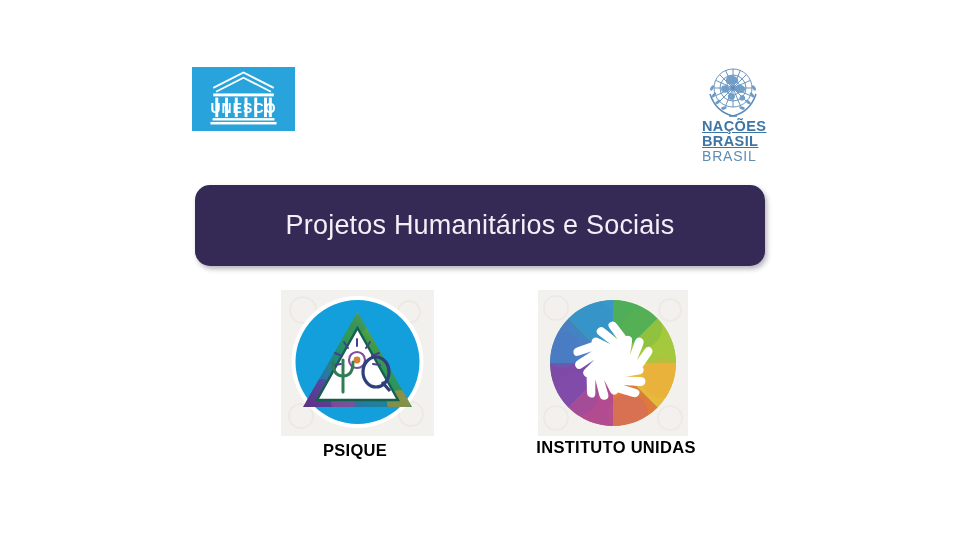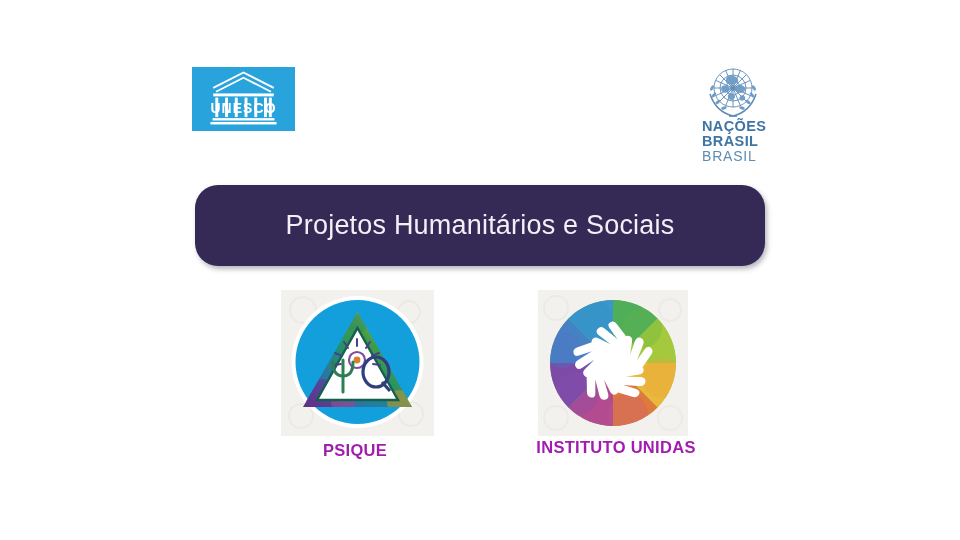--- a/index.html
+++ b/index.html
@@ -58,38 +58,39 @@
     line-height: 1.02;
     color: #4a7fad;
   }
   #un-wordmark .line1,
   #un-wordmark .line2 {
     font-size: 14.5px;
     font-weight: bold;
     letter-spacing: 0.4px;
     color: #3f75a5;
     white-space: nowrap;
+    text-decoration: underline;
   }
   #un-wordmark .line3 {
     font-size: 14px;
     font-weight: normal;
     letter-spacing: 0.8px;
     color: #5c8cb4;
     white-space: nowrap;
   }
 
   
   #title-banner {
     position: absolute;
     left: 195px;
     top: 185px;
     width: 570px;
     height: 81px;
     background: #342a55;
-    border-radius: 23px;
+    border-radius: 15px;
     box-shadow: 2px 3px 5px rgba(90,90,110,0.45);
     display: flex;
     align-items: center;
     justify-content: center;
   }
   #title-text {
     color: #f2eff7;
     font-size: 27px;
     font-weight: 400;
     letter-spacing: 0.2px;
@@ -114,21 +115,21 @@
     left: 538px;
     top: 290px;
     width: 150px;
     height: 146px;
   }
 
   .org-label {
     position: absolute;
     font-size: 16.5px;
     font-weight: bold;
-    color: #a21caf;
+    color: #000000;
     text-align: center;
     white-space: nowrap;
     letter-spacing: 0.3px;
   }
   #psique-label {
     left: 255px;
     top: 441px;
     width: 200px;
   }
   #ohana-label {

